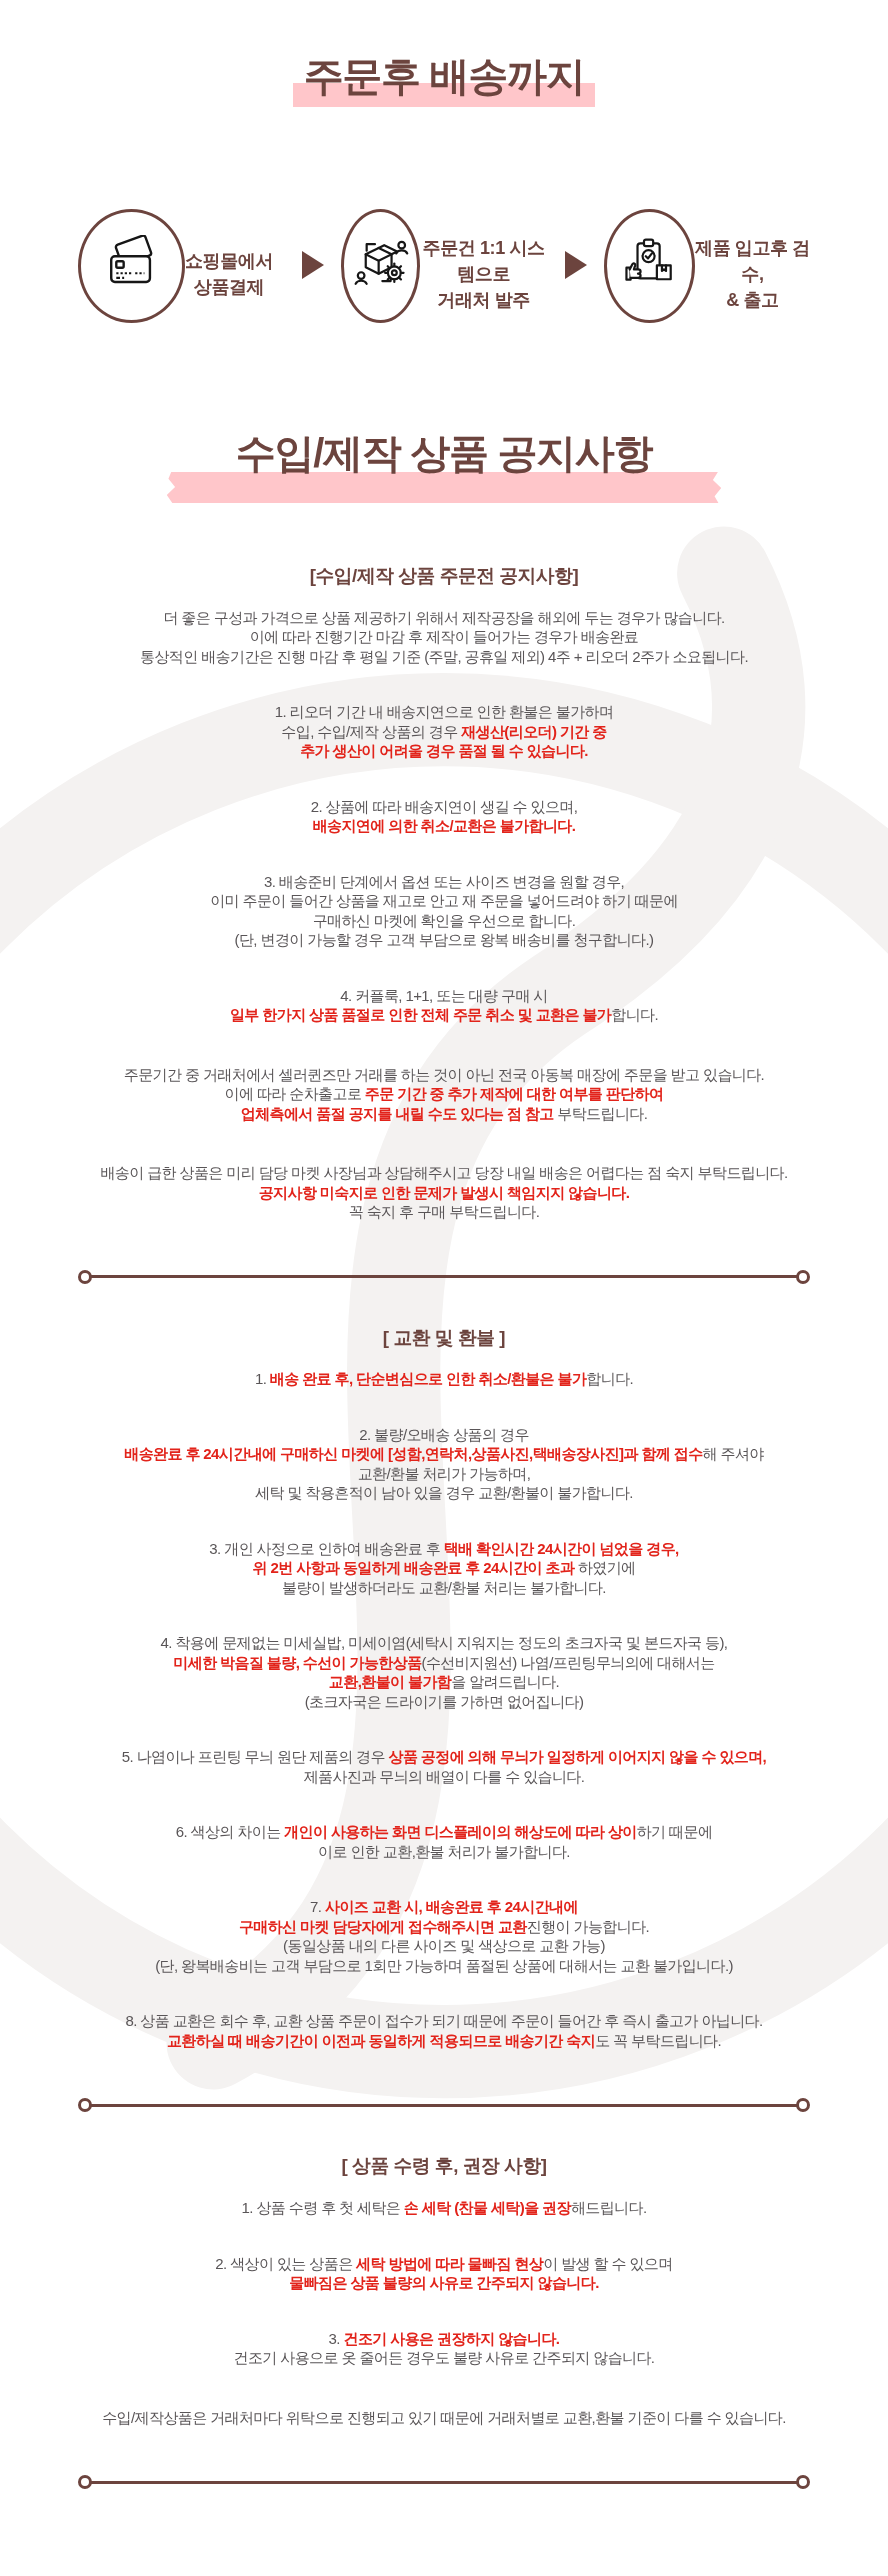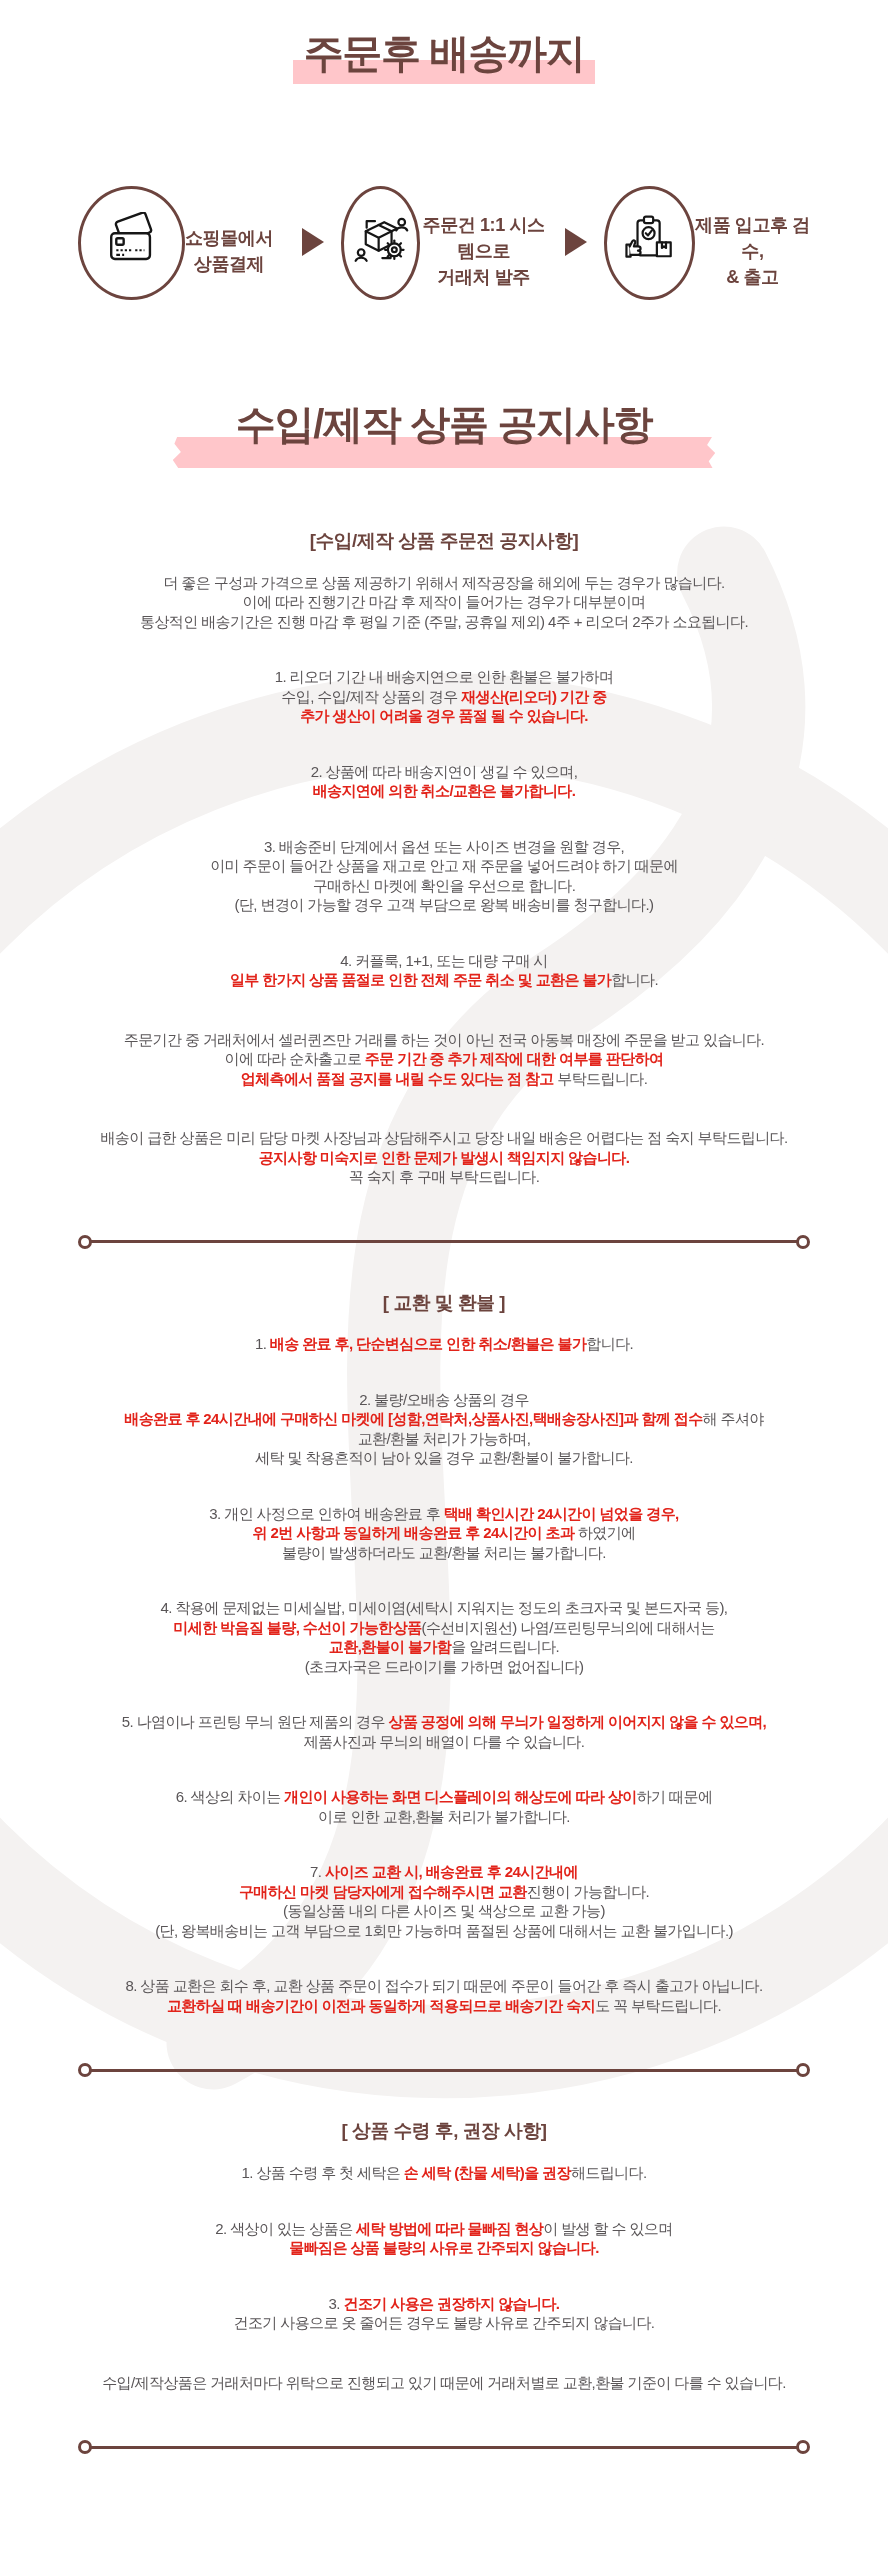--- a/index.html
+++ b/index.html
@@ -4,29 +4,29 @@
 <style>
   html,body { margin:0; padding:0; }
   body {
     width:888px; height:2576px; background:#ffffff; overflow:hidden; position:relative;
     font-family:"Liberation Sans","DejaVu Sans",sans-serif;
   }
   .wm { position:absolute; top:0; left:0; z-index:0; }
   .page { position:relative; z-index:1; width:888px; text-align:center; }
 
   
-  .title1 { margin:0; padding-top:26px; font-size:40px; font-weight:800; color:#6C443E; letter-spacing:-1.3px; }
+  .title1 { margin:0; padding-top:49px; font-size:40px; font-weight:800; color:#6C443E; letter-spacing:-1.3px; }
   .title1 .hl { background:linear-gradient(180deg, rgba(0,0,0,0) 54%, #FFC6CA 54%); padding:0 10.7px 9px 10.7px; }
 
   .title2wrap { margin-top:89px; position:relative; display:inline-block; }
   .tape {
     position:absolute; left:-55px; right:-55px; bottom:-8px; height:31px; background:#FFC6CA; z-index:-1;
     clip-path:polygon(0.8% 0%, 99.4% 0%, 98.5% 26%, 100% 52%, 98.8% 78%, 99.5% 100%, 1% 100%, 0% 74%, 1.5% 48%, 0.3% 22%);
   }
-  .title2 { position:relative; margin:8px; font-size:40px; font-weight:800; color:#6C443E; letter-spacing:-1.3px; }
+  .title2 { position:relative; margin:14px; font-size:40px; font-weight:800; color:#6C443E; letter-spacing:-1.3px; }
 
   
   .flow { margin-top:105px; display:flex; justify-content:center; align-items:flex-start; }
   .step { width:206px; display:flex; flex-direction:row; align-items:center; }
   .circle {
     width:101px; height:108px; border:3.6px solid #6C443E; border-radius:50%;
     background:#fff; display:flex; align-items:center; justify-content:center;
   }
   .step-label {
     margin-top:16px; font-size:18px; line-height:26px; font-weight:700; color:#6C443E;
@@ -152,21 +152,21 @@
 
   <div class="title2wrap">
     <span class="tape"></span>
     <h2 class="title2">수입/제작 상품 공지사항</h2>
   </div>
 
   <div id="sections">
       <div class="sec-header">[수입/제작 상품 주문전 공지사항]</div>
       <div class="block">
         <span class="ln">더 좋은 구성과 가격으로 상품 제공하기 위해서 제작공장을 해외에 두는 경우가 많습니다.</span>
-        <span class="ln">이에 따라 진행기간 마감 후 제작이 들어가는 경우가 대부분이며</span>
+        <span class="ln">이에 따라 진행기간 마감 후 제작이 들어가는 경우가 배송완료</span>
         <span class="ln">통상적인 배송기간은 진행 마감 후 평일 기준 (주말, 공휴일 제외) 4주 + 리오더 2주가 소요됩니다.</span>
       </div>
       <div class="block">
         <span class="ln">1. 리오더 기간 내 배송지연으로 인한 환불은 불가하며</span>
         <span class="ln">수입, 수입/제작 상품의 경우 <span class="red">재생산(리오더) 기간 중</span></span>
         <span class="ln"><span class="red">추가 생산이 어려울 경우 품절 될 수 있습니다.</span></span>
       </div>
       <div class="block">
         <span class="ln">2. 상품에 따라 배송지연이 생길 수 있으며,</span>
         <span class="ln"><span class="red">배송지연에 의한 취소/교환은 불가합니다.</span></span>

